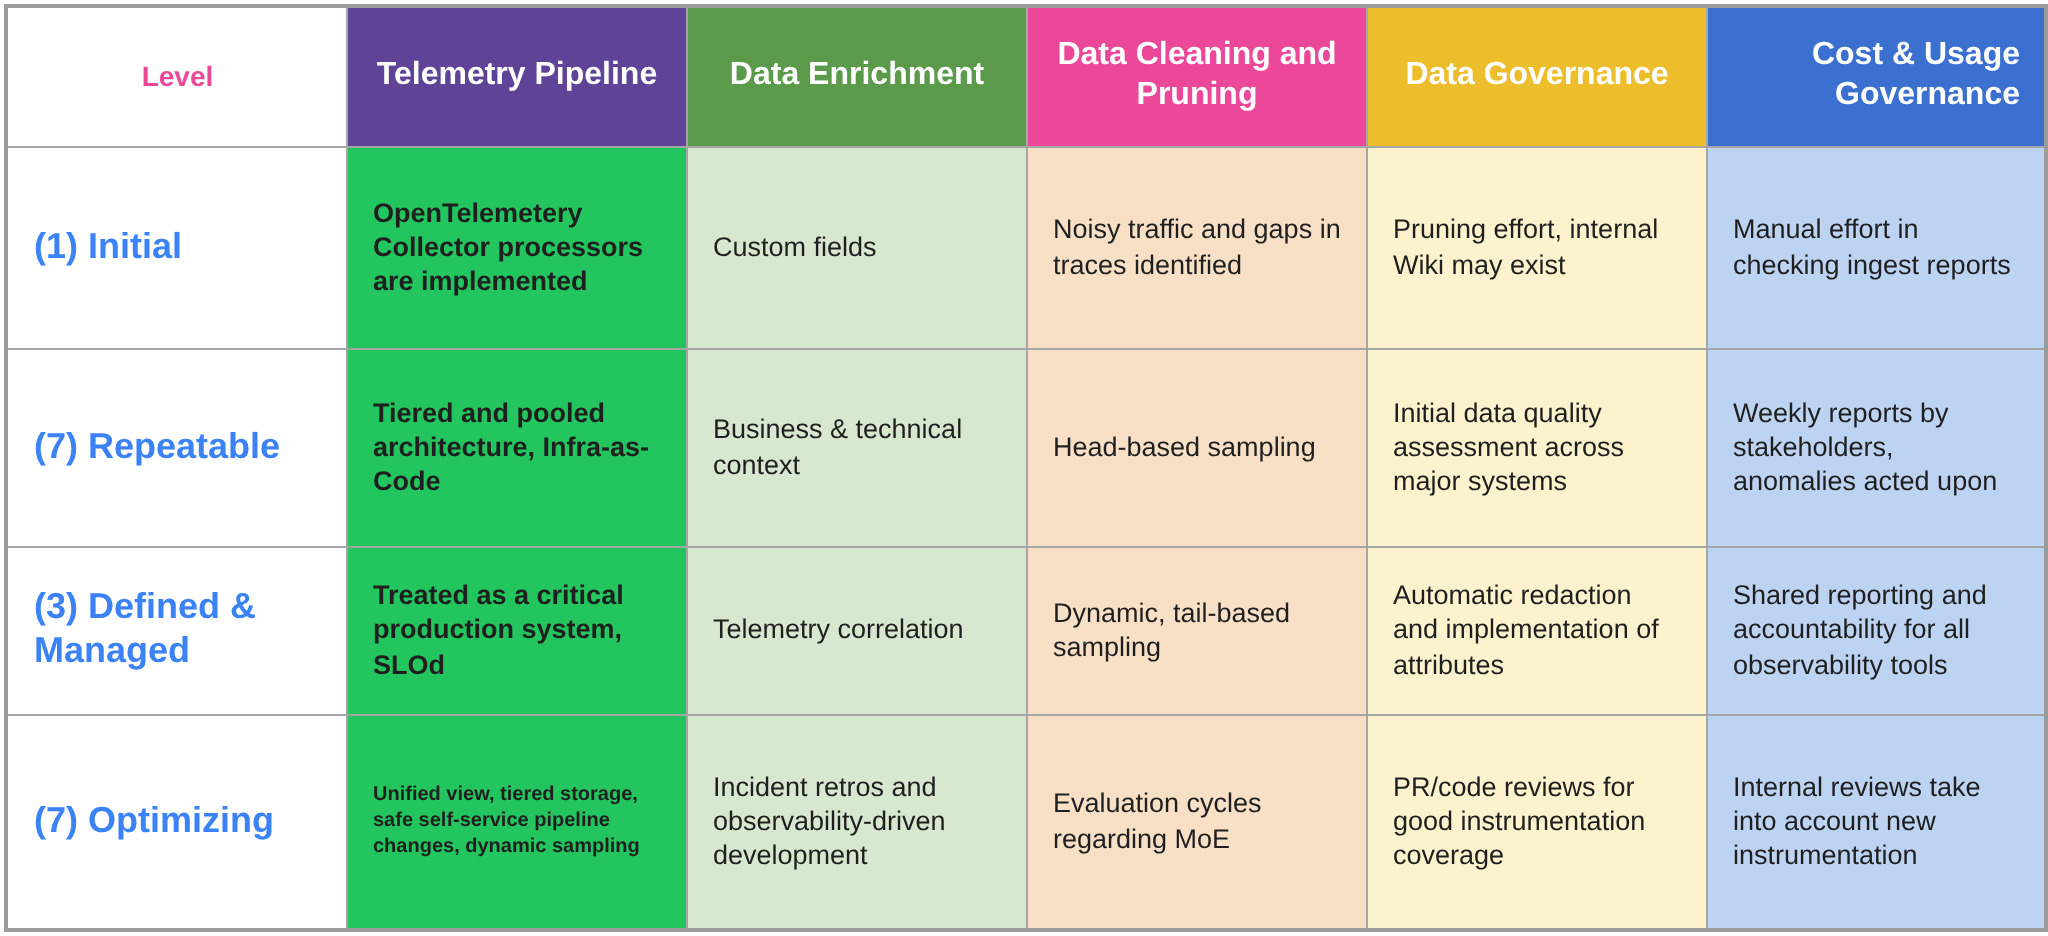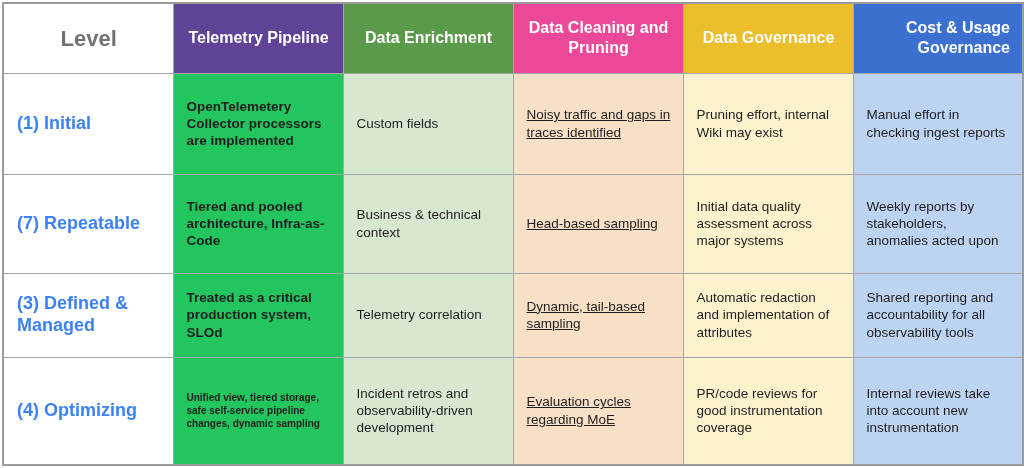--- a/index.html
+++ b/index.html
@@ -21,31 +21,31 @@
   }
   col{width:170px;}
   
   tr.rh{height:70px;}
   tr.r1{height:101px;}
   tr.r2{height:99px;}
   tr.r3{height:84px;}
   tr.r4{height:108px;}
   
   th{font-weight:bold;text-align:center;font-size:16px;line-height:1.25;color:#ffffff;padding:6px 8px;}
-  th.c0{background:#ffffff;color:#737373;font-size:22px;}
+  th.c0{background:#ffffff;color:#ec4899;font-size:14px;}
   th.c1{background:#5E4397;}
   th.c2{background:#5A9A4A;}
   th.c3{background:#ec4899;margin-left:20px;}
   th.c4{background:#EDBE2C;margin-left:28px;}
   th.c5{background:#3B70D0;text-align:right;}
   
   td.c0{background:#ffffff;}
   td.c1{background:#22c55e;font-weight:bold;}
   td.c2{background:#D8E7CF;}
-  td.c3{background:#F8E0C7;text-decoration:underline;}
+  td.c3{background:#F8E0C7;}
   td.c4{background:#FCF2CD;}
   td.c5{background:#BDD3F2;}
   
   td.level{
     font-weight:bold;color:#3b82f6;font-size:18px;line-height:1.2;
     text-align:left;padding-left:14px;
   }
   
   td.body{font-size:13.5px;line-height:1.28;color:#1f1f1f;}
   td.small{font-size:10px;line-height:1.3;}
@@ -92,21 +92,21 @@
       </tr>
       <tr class="r3">
         <td class="c0 level">(3) Defined &amp; Managed</td>
         <td class="c1 body">Treated as a critical production system, SLOd</td>
         <td class="c2 body">Telemetry correlation</td>
         <td class="c3 body">Dynamic, tail-based sampling</td>
         <td class="c4 body">Automatic redaction and implementation of attributes</td>
         <td class="c5 body">Shared reporting and accountability for all observability tools</td>
       </tr>
       <tr class="r4">
-        <td class="c0 level">(4) Optimizing</td>
+        <td class="c0 level">(7) Optimizing</td>
         <td class="c1 body small">Unified view, tiered storage, safe self-service pipeline changes, dynamic sampling</td>
         <td class="c2 body">Incident retros and observability-driven development</td>
         <td class="c3 body">Evaluation cycles regarding MoE</td>
         <td class="c4 body">PR/code reviews for good instrumentation coverage</td>
         <td class="c5 body">Internal reviews take into account new instrumentation</td>
       </tr>
     </tbody>
   </table>
 </div>
 

